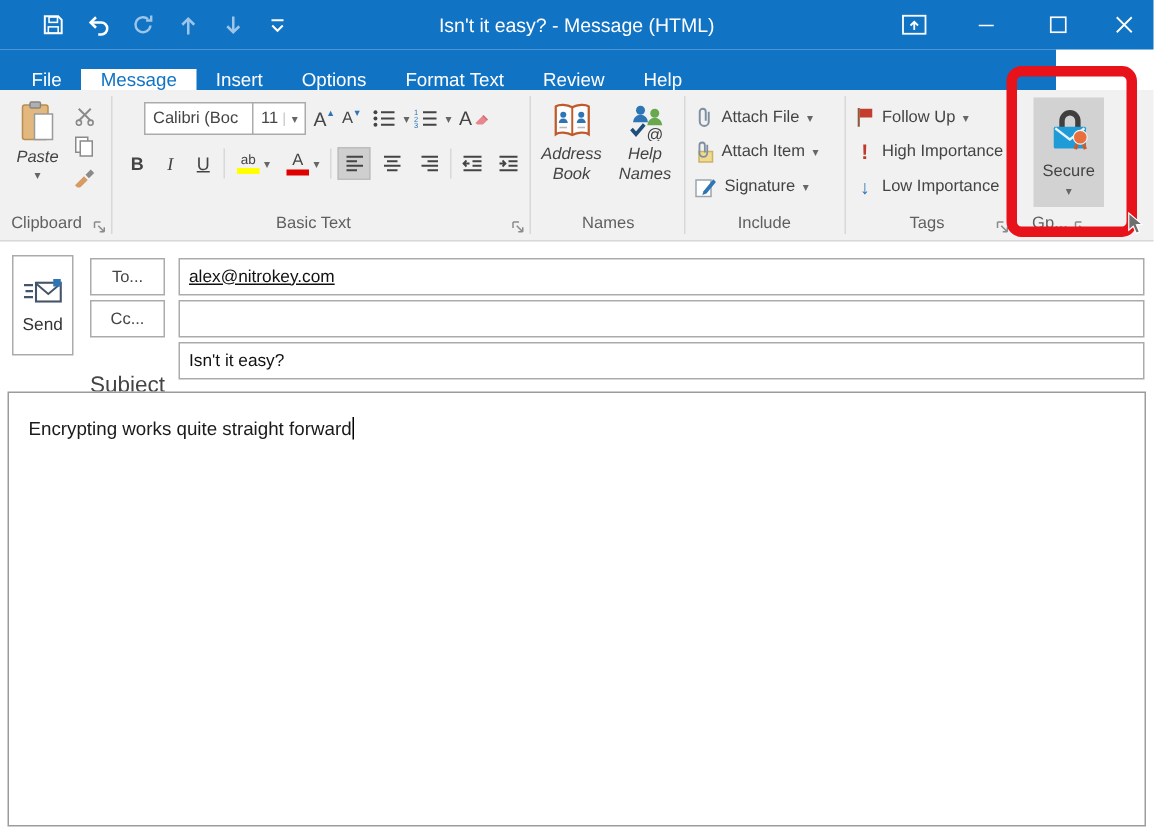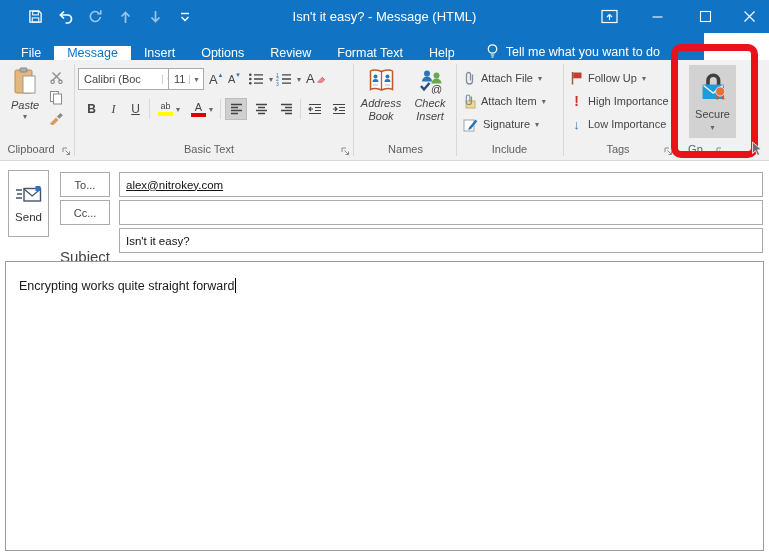--- a/index.html
+++ b/index.html
@@ -142,37 +142,28 @@
     <div class="tab active">
         <span>Message</span>
       </div>
     <div class="tab">
         <span>Insert</span>
       </div>
     <div class="tab">
         <span>Options</span>
       </div>
     <div class="tab">
+        <span>Format Text</span>
+      </div>
+    <div class="tab">
         <span>Review</span>
       </div>
     <div class="tab">
-        <span>Format Text</span>
-      </div>
-    <div class="tab">
         <span>Help</span>
       </div>
-    <div class="tellme">
-      <span>
-        <svg width="13" height="17" viewBox="0 0 13 17">
-            <circle cx="6.5" cy="6" r="4.2" fill="none" stroke="#fff" stroke-width="1.3"></circle>
-            <path d="M4.8 12 h3.4 M5.3 14 h2.4" stroke="#fff" stroke-width="1.2"></path>
-          </svg>
-      </span>
-      <span>Tell me what you want to do</span>
-    </div>
   </div>
 
   <div class="ribbon">
 
     <div class="bigbtn" style="left:6px; top:5px; width:38px; height:74px;">
       <span style="margin-top:2px;">
         <svg width="24" height="29" viewBox="0 0 24 29">
             <rect x="2" y="3" width="17" height="23" rx="1.5" fill="#e3b87f" stroke="#b88d4f"></rect>
             <rect x="7" y="1" width="7" height="4" rx="1" fill="#b0b0b0" stroke="#858585"></rect>
             <rect x="10" y="9" width="12" height="17" fill="#fff" stroke="#9a9a9a"></rect>
@@ -202,21 +193,21 @@
     </div>
     <div class="grp-label" style="left:0px; width:62px;">Clipboard</div>
     <div class="launcher" style="left:60px;">
       <svg width="9" height="9" viewBox="0 0 9 9">
           <path d="M1 1 h4 M1 1 v4" stroke="#8a8a8a" fill="none"></path>
           <path d="M3.5 3.5 L7.5 7.5 M7.5 7.5 v-3 M7.5 7.5 h-3" stroke="#8a8a8a" fill="none"></path>
         </svg>
     </div>
     <div class="vsep" style="left:74px;"></div>
 
-    <div class="combo" style="left:78px; width:99px;">
+    <div class="combo" style="left:96px; width:99px;">
       <span style="overflow:hidden; white-space:nowrap; max-width:62px;">Calibri (Boc</span>
       <span class="arrow">▾</span>
     </div>
     <div class="combo" style="left:168px; width:36px;">
       <span>11</span>
       <span class="arrow">▾</span>
     </div>
     <div class="rowbtn" style="left:209px; top:9px; gap:1px;">
       <span style="font-size:13px;">A</span>
       <span style="color:#2e75b6; font-size:7px; vertical-align:top; margin-bottom:8px;">▴</span>
@@ -324,21 +315,21 @@
       <span style="margin-top:3px;">
         <svg width="27" height="26" viewBox="0 0 27 26">
             <circle cx="10" cy="5.5" r="3" fill="#2e75b6"></circle>
             <path d="M5 13.5 a5 5 0 0 1 10 0 z" fill="#2e75b6"></path>
             <circle cx="19.5" cy="7.5" r="3" fill="#6aa84f"></circle>
             <path d="M14.5 15.5 a5 5 0 0 1 10 0 z" fill="#6aa84f"></path>
             <path d="M4 18 l3 3.5 5.5-6.5" stroke="#1f4e79" stroke-width="2.4" fill="none"></path>
             <text x="14" y="25" font-size="11" fill="#404040">@</text>
           </svg>
       </span>
-      <span class="lbl" style="width:46px;">Check Insert</span>
+      <span class="lbl" style="width:46px;">Help Names</span>
     </div>
     <div class="grp-label" style="left:355px; width:101px;">Names</div>
     <div class="vsep" style="left:456px;"></div>
 
     <div class="rowbtn" style="left:463px; top:8px;">
       <svg width="13" height="16" viewBox="0 0 13 16">
           <path d="M9.5 4.5 V11 a3 3 0 0 1 -6 0 V4.5 a2 2 0 0 1 4 0 V10.5" fill="none" stroke="#7f8fa0" stroke-width="1.3"></path>
         </svg>
       <span>Attach File</span>
       <span class="dd">▾</span>

